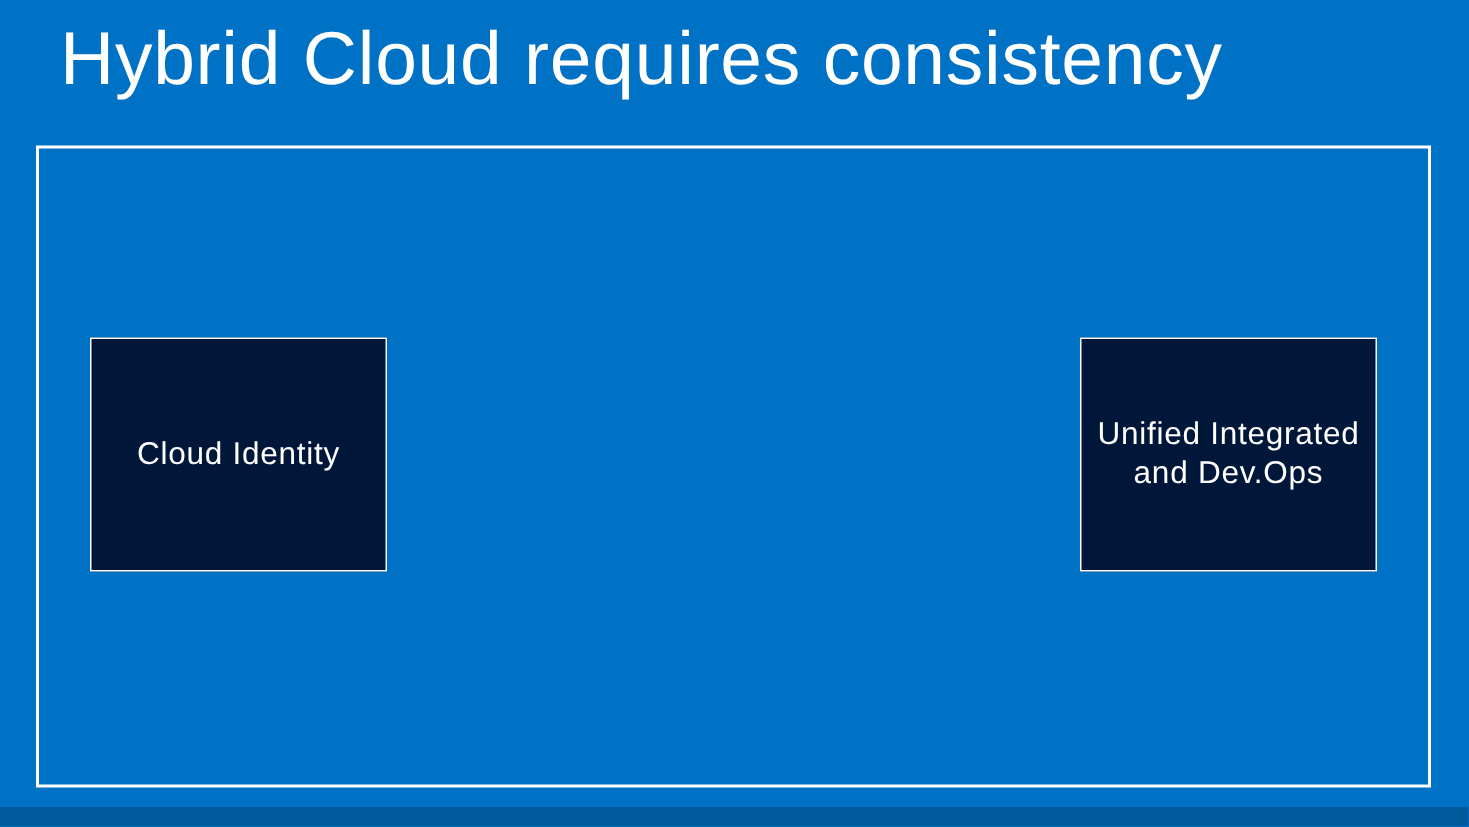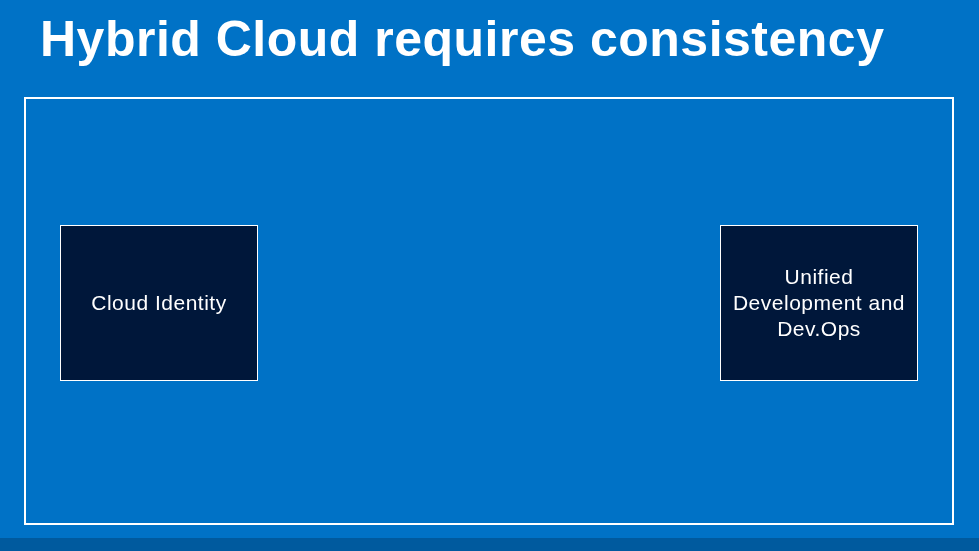--- a/index.html
+++ b/index.html
@@ -8,21 +8,21 @@
     background: #0072c6;
     font-family: "Segoe UI", "Segoe UI Light", Arial, sans-serif;
     position: relative;
   }
   .title {
     position: absolute;
     top: 10px;
     left: 40px;
     color: #ffffff;
     font-size: 50px;
-    font-weight: 700;
+    font-weight: 400;
     letter-spacing: 0.5px;
   }
   .container {
     position: absolute;
     top: 97px;
     left: 24px;
     width: 930px;
     height: 428px;
     border: 2px solid #ffffff;
     background: transparent;
@@ -65,18 +65,18 @@
 <body>
 
 <div class="title">Hybrid Cloud requires consistency</div>
 
 <div class="container">
   <div class="cards">
     <div class="card">
       <span>Cloud Identity</span>
     </div>
     <div class="card">
-      <span>Unified Development and Dev.Ops</span>
+      <span>Unified Integrated and Dev.Ops</span>
     </div>
   </div>
 </div>
 
 <div class="bottom-bar"></div>
 
 </body></html>

